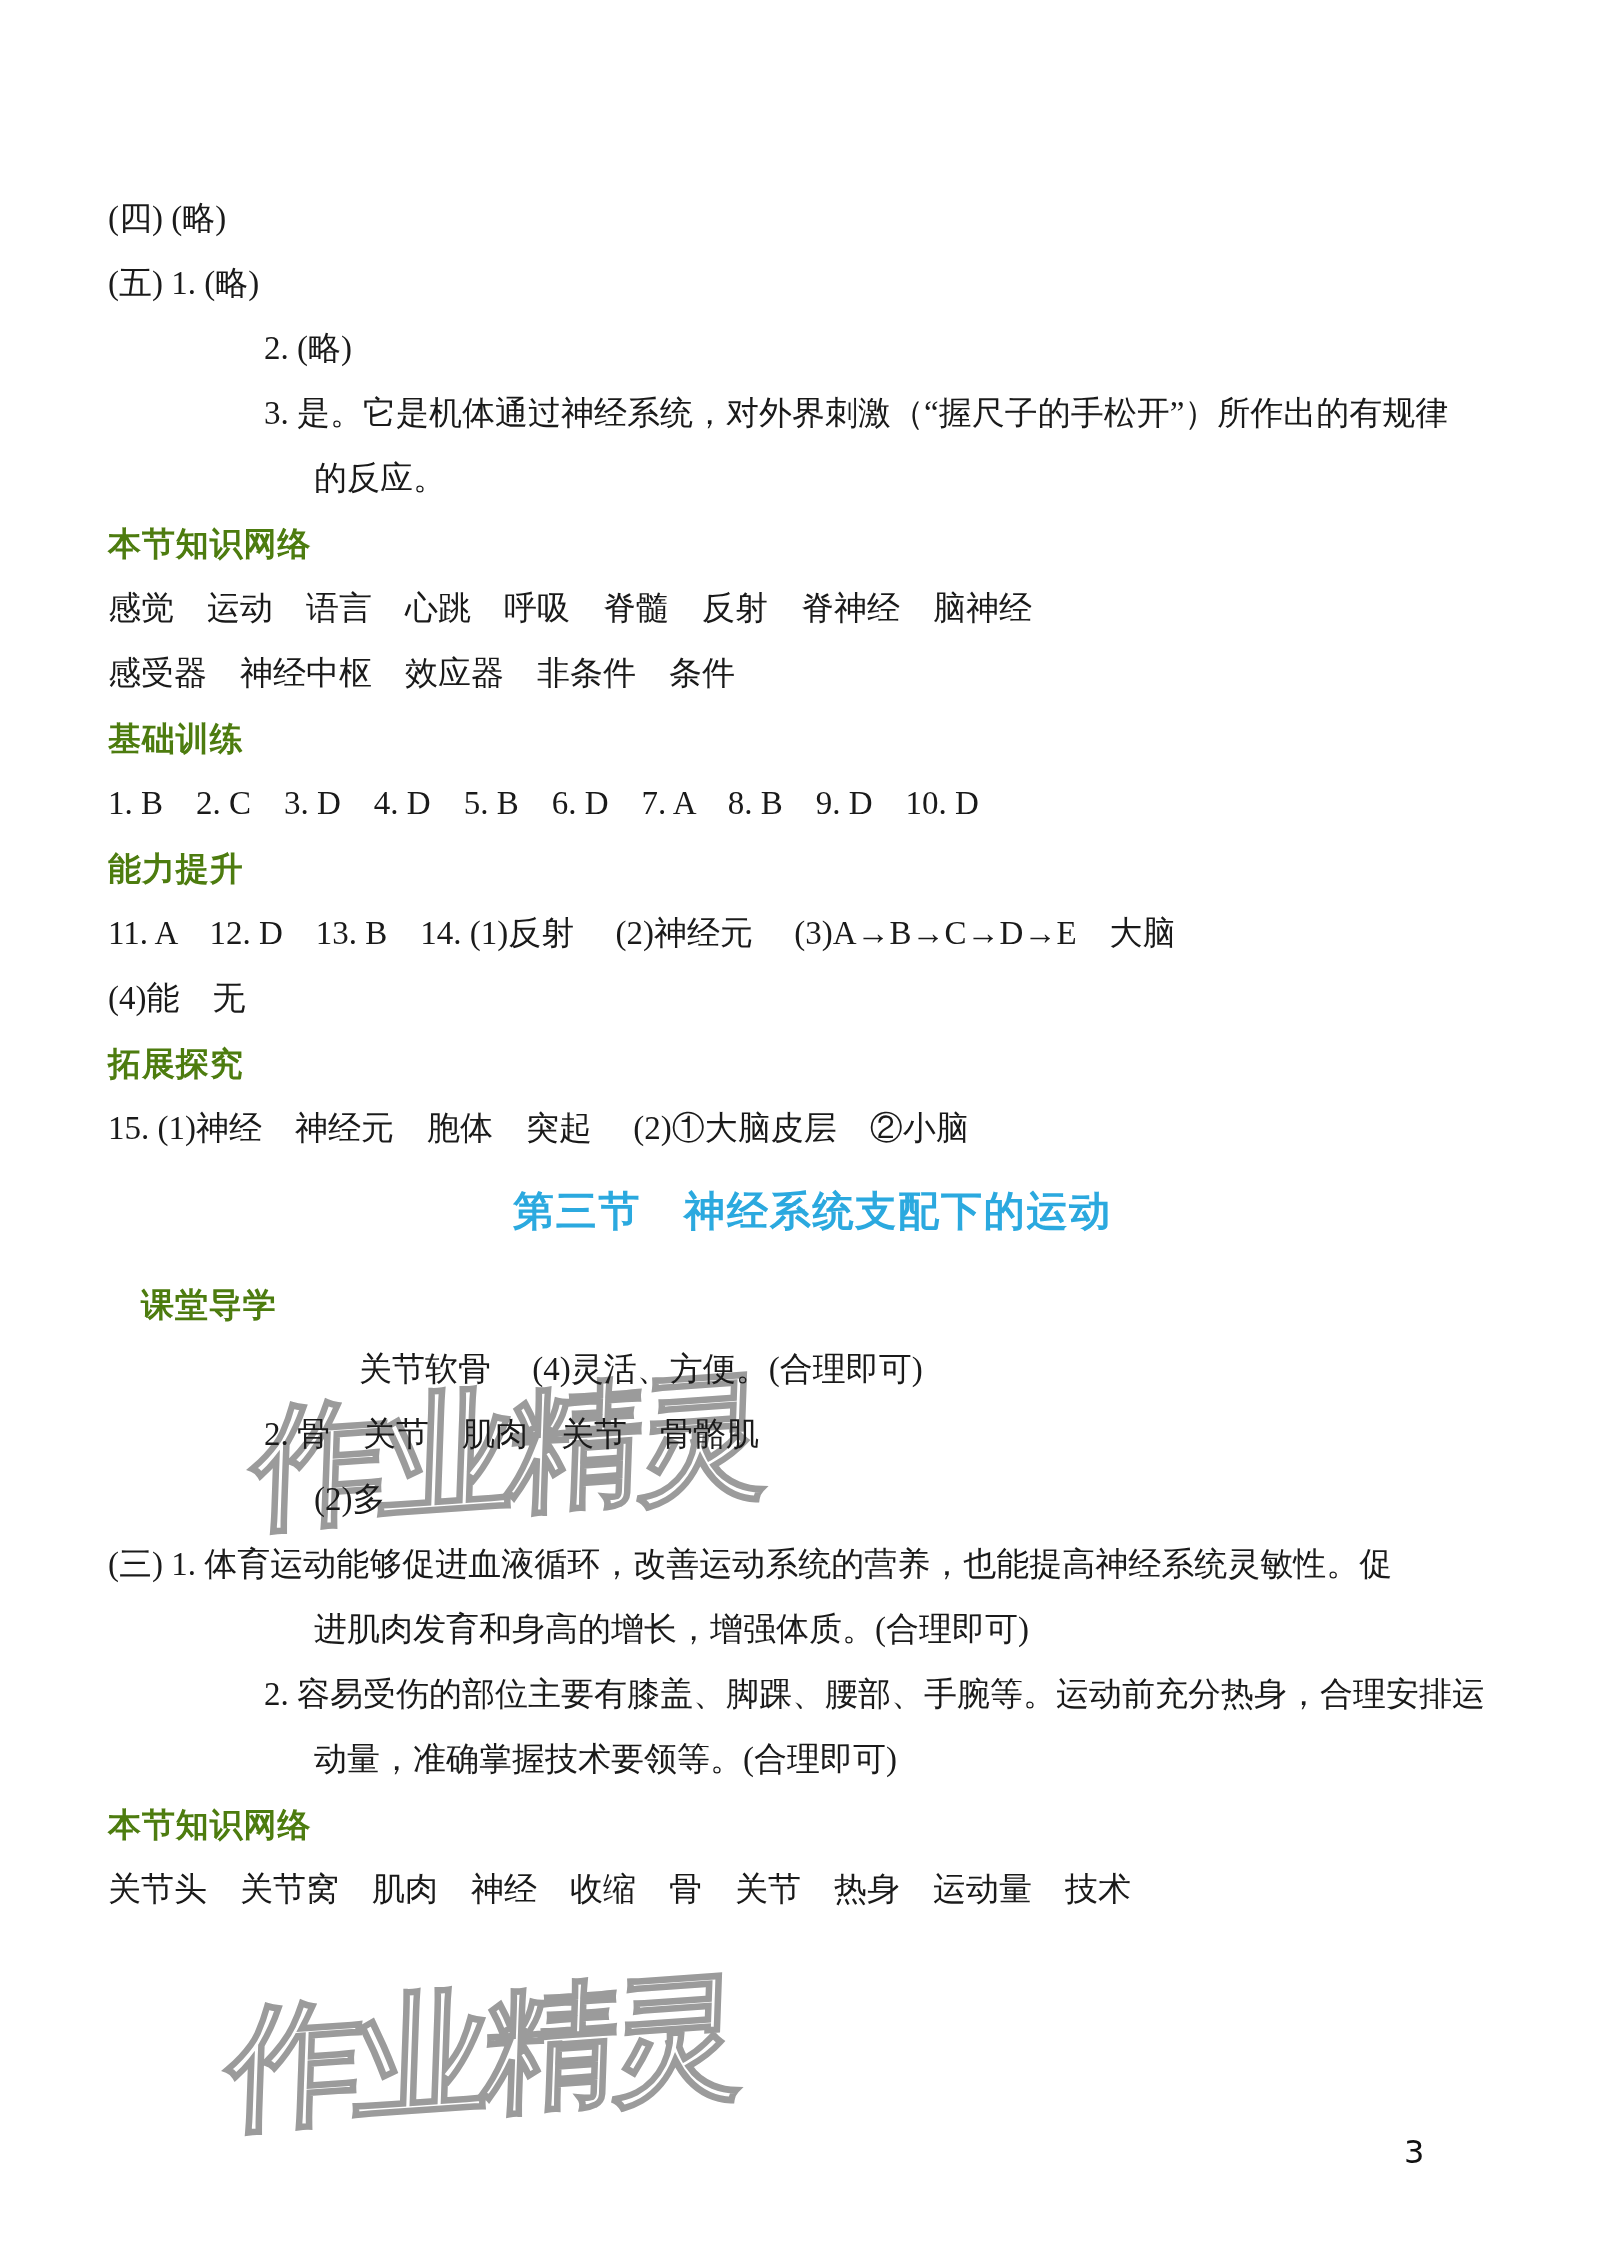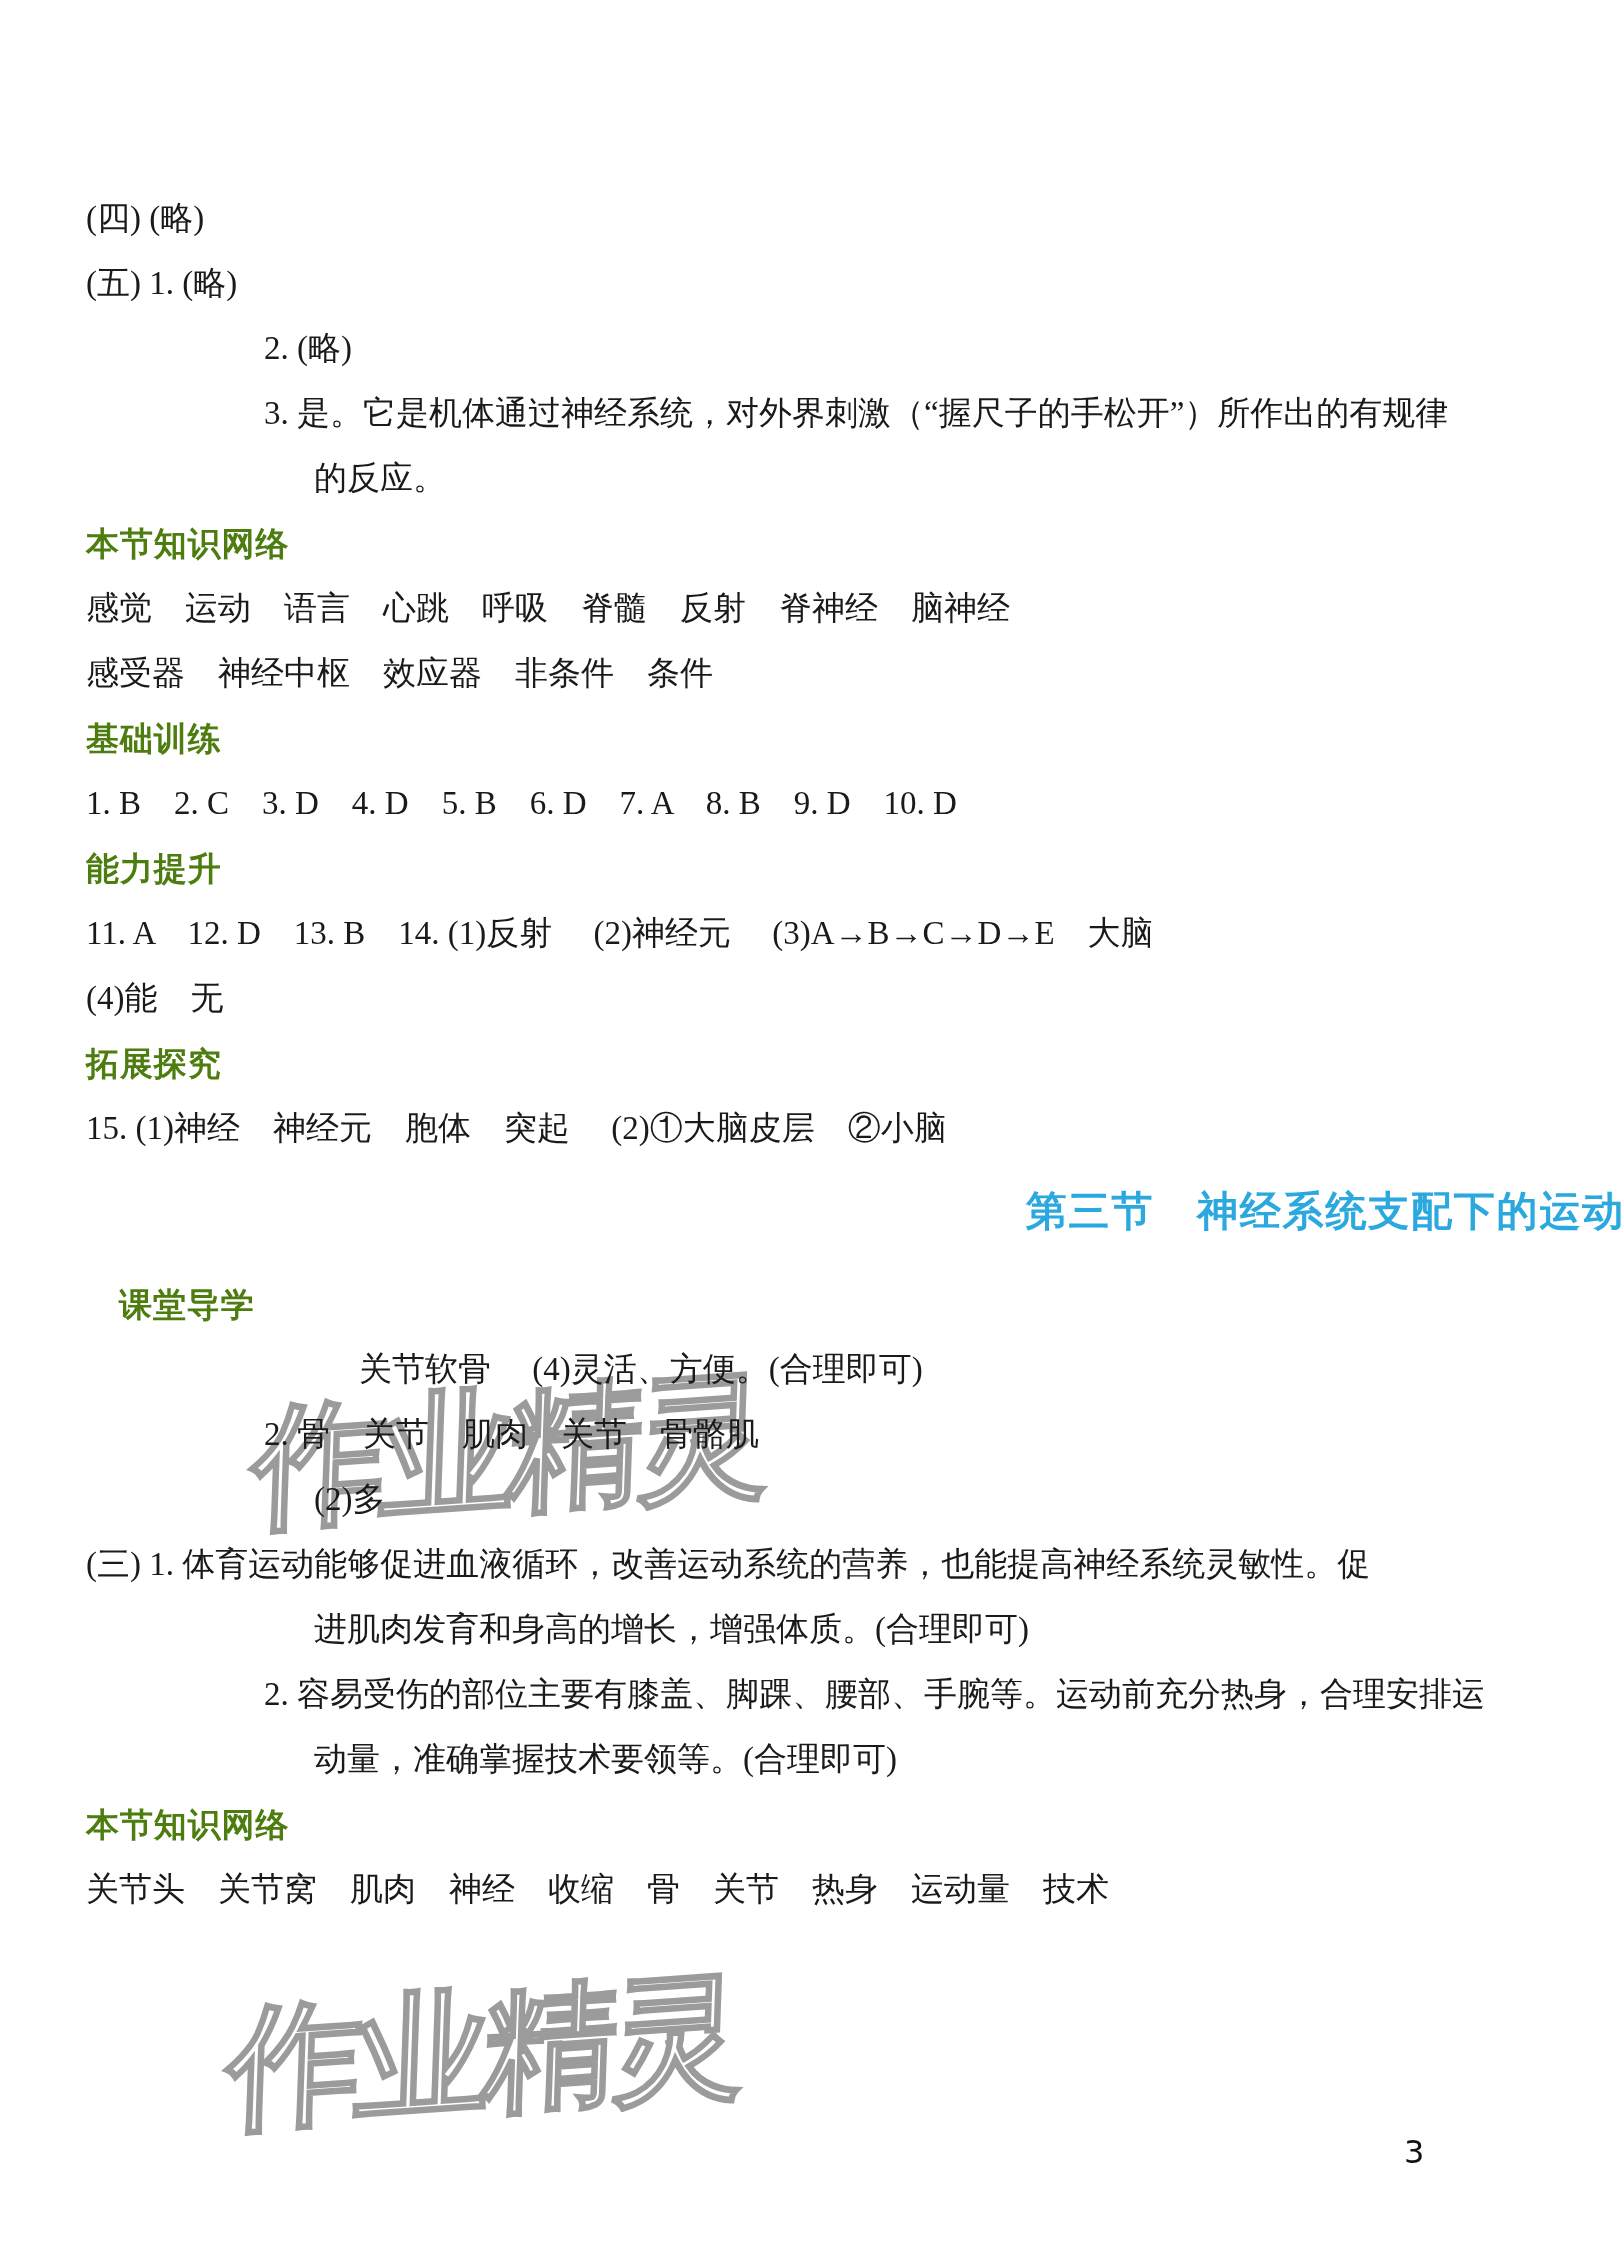--- a/index.html
+++ b/index.html
@@ -16,37 +16,37 @@
   .content {
     position: absolute;
     left: 0;
     right: 0;
     top: 186px;
     z-index: 2;
   }
   .line {
     height: 65px;
     line-height: 65px;
-    padding-left: 86px;
+    padding-left: 108px;
     white-space: nowrap;
   }
   .l1 { padding-left: 264px; }
   .l2 { padding-left: 314px; }
   .l2b { padding-left: 359px; }
   .subhead {
     font-family: "Liberation Sans", "DejaVu Sans", sans-serif;
     font-weight: 700;
     color: #4d7c0f;
     letter-spacing: 0.9px;
   }
   .section-title {
     height: 86px;
     line-height: 86px;
     margin-top: 7.2px;
-    text-align: right;
+    text-align: center;
     font-weight: 700;
     font-size: 41px;
     color: #2BA9DF;
     letter-spacing: 1.8px;
   }
   .guide-gap { margin-top: 18px; margin-left: 33px; }
   .watermark {
     position: absolute;
     z-index: 1;
     font-family: "DejaVu Sans", "Liberation Sans", sans-serif;

